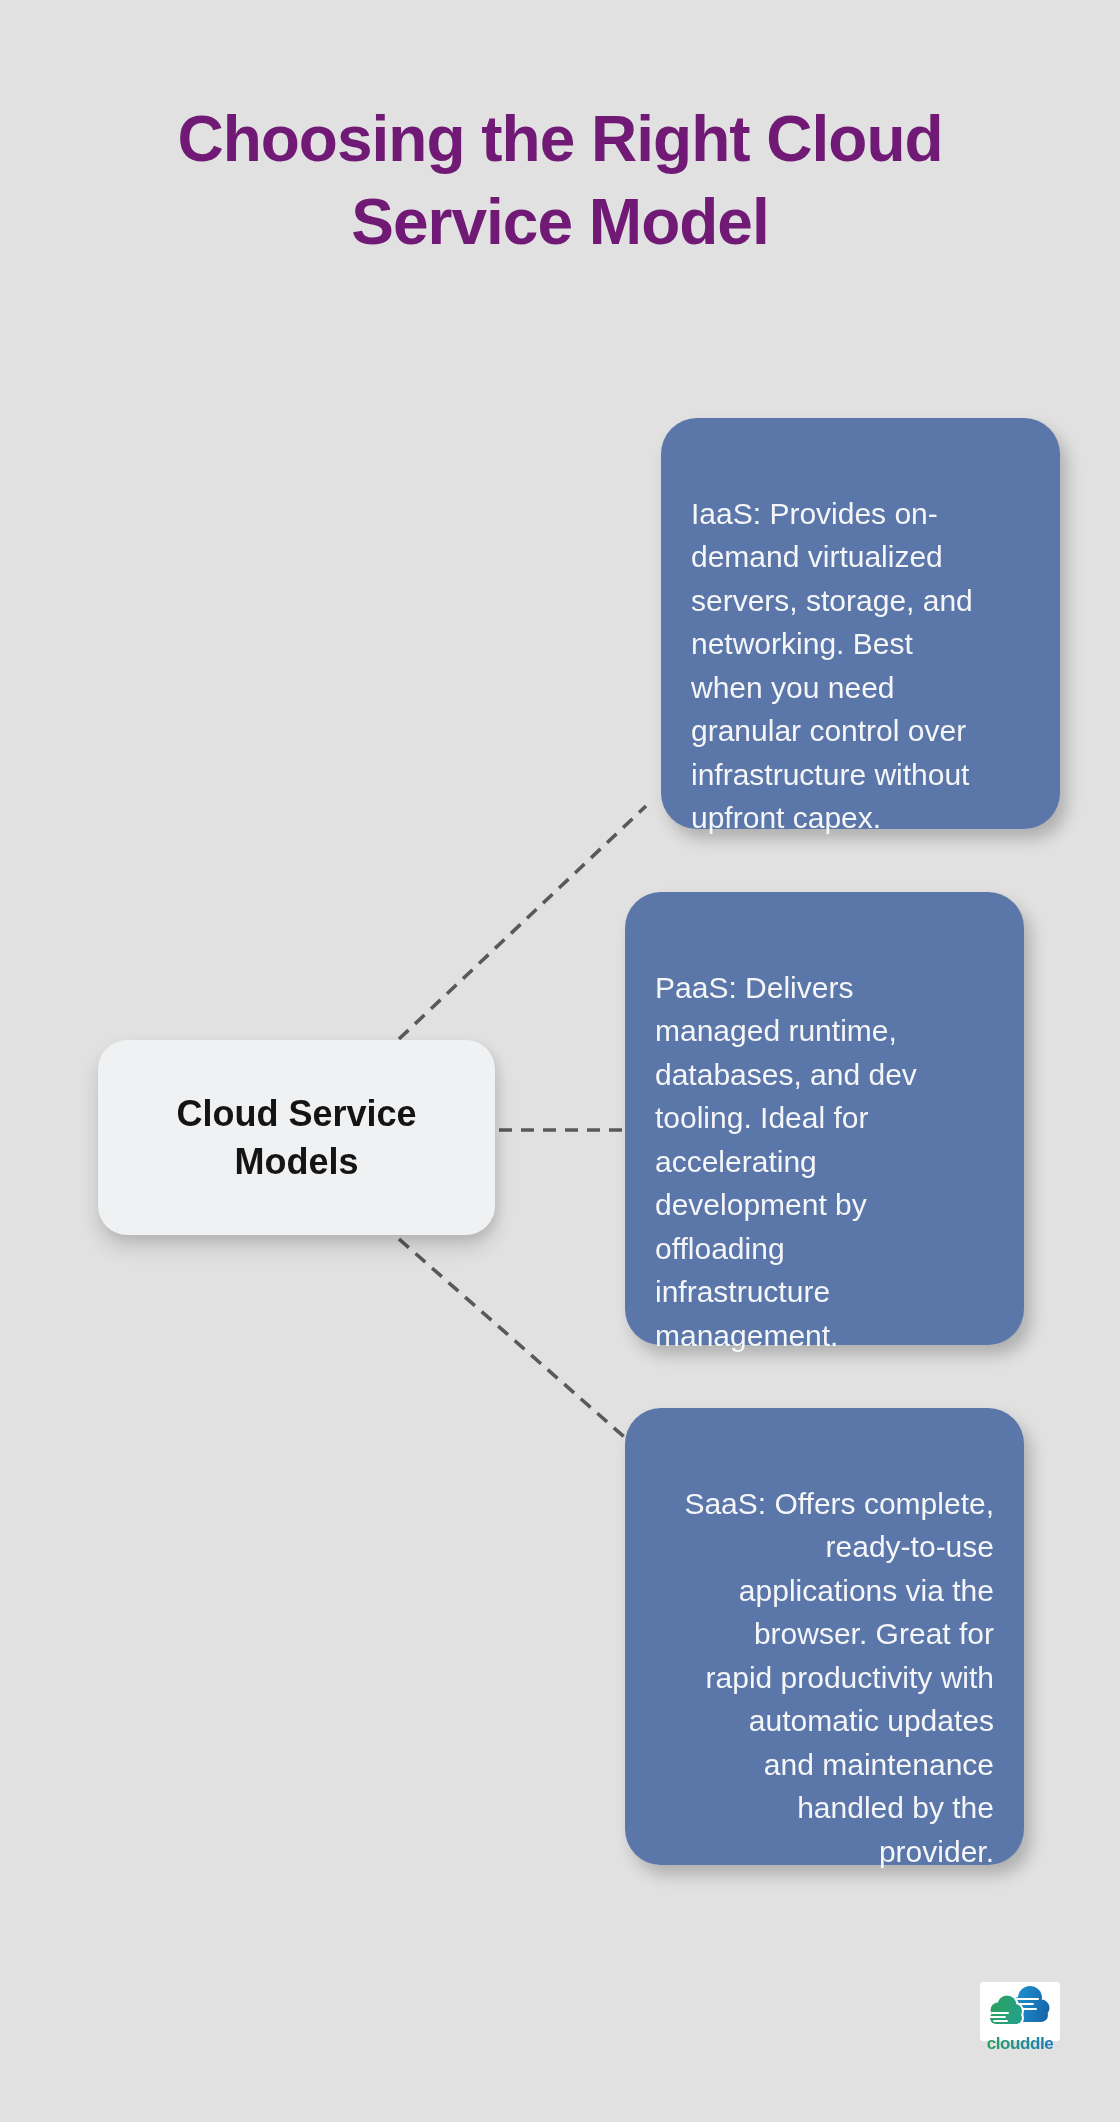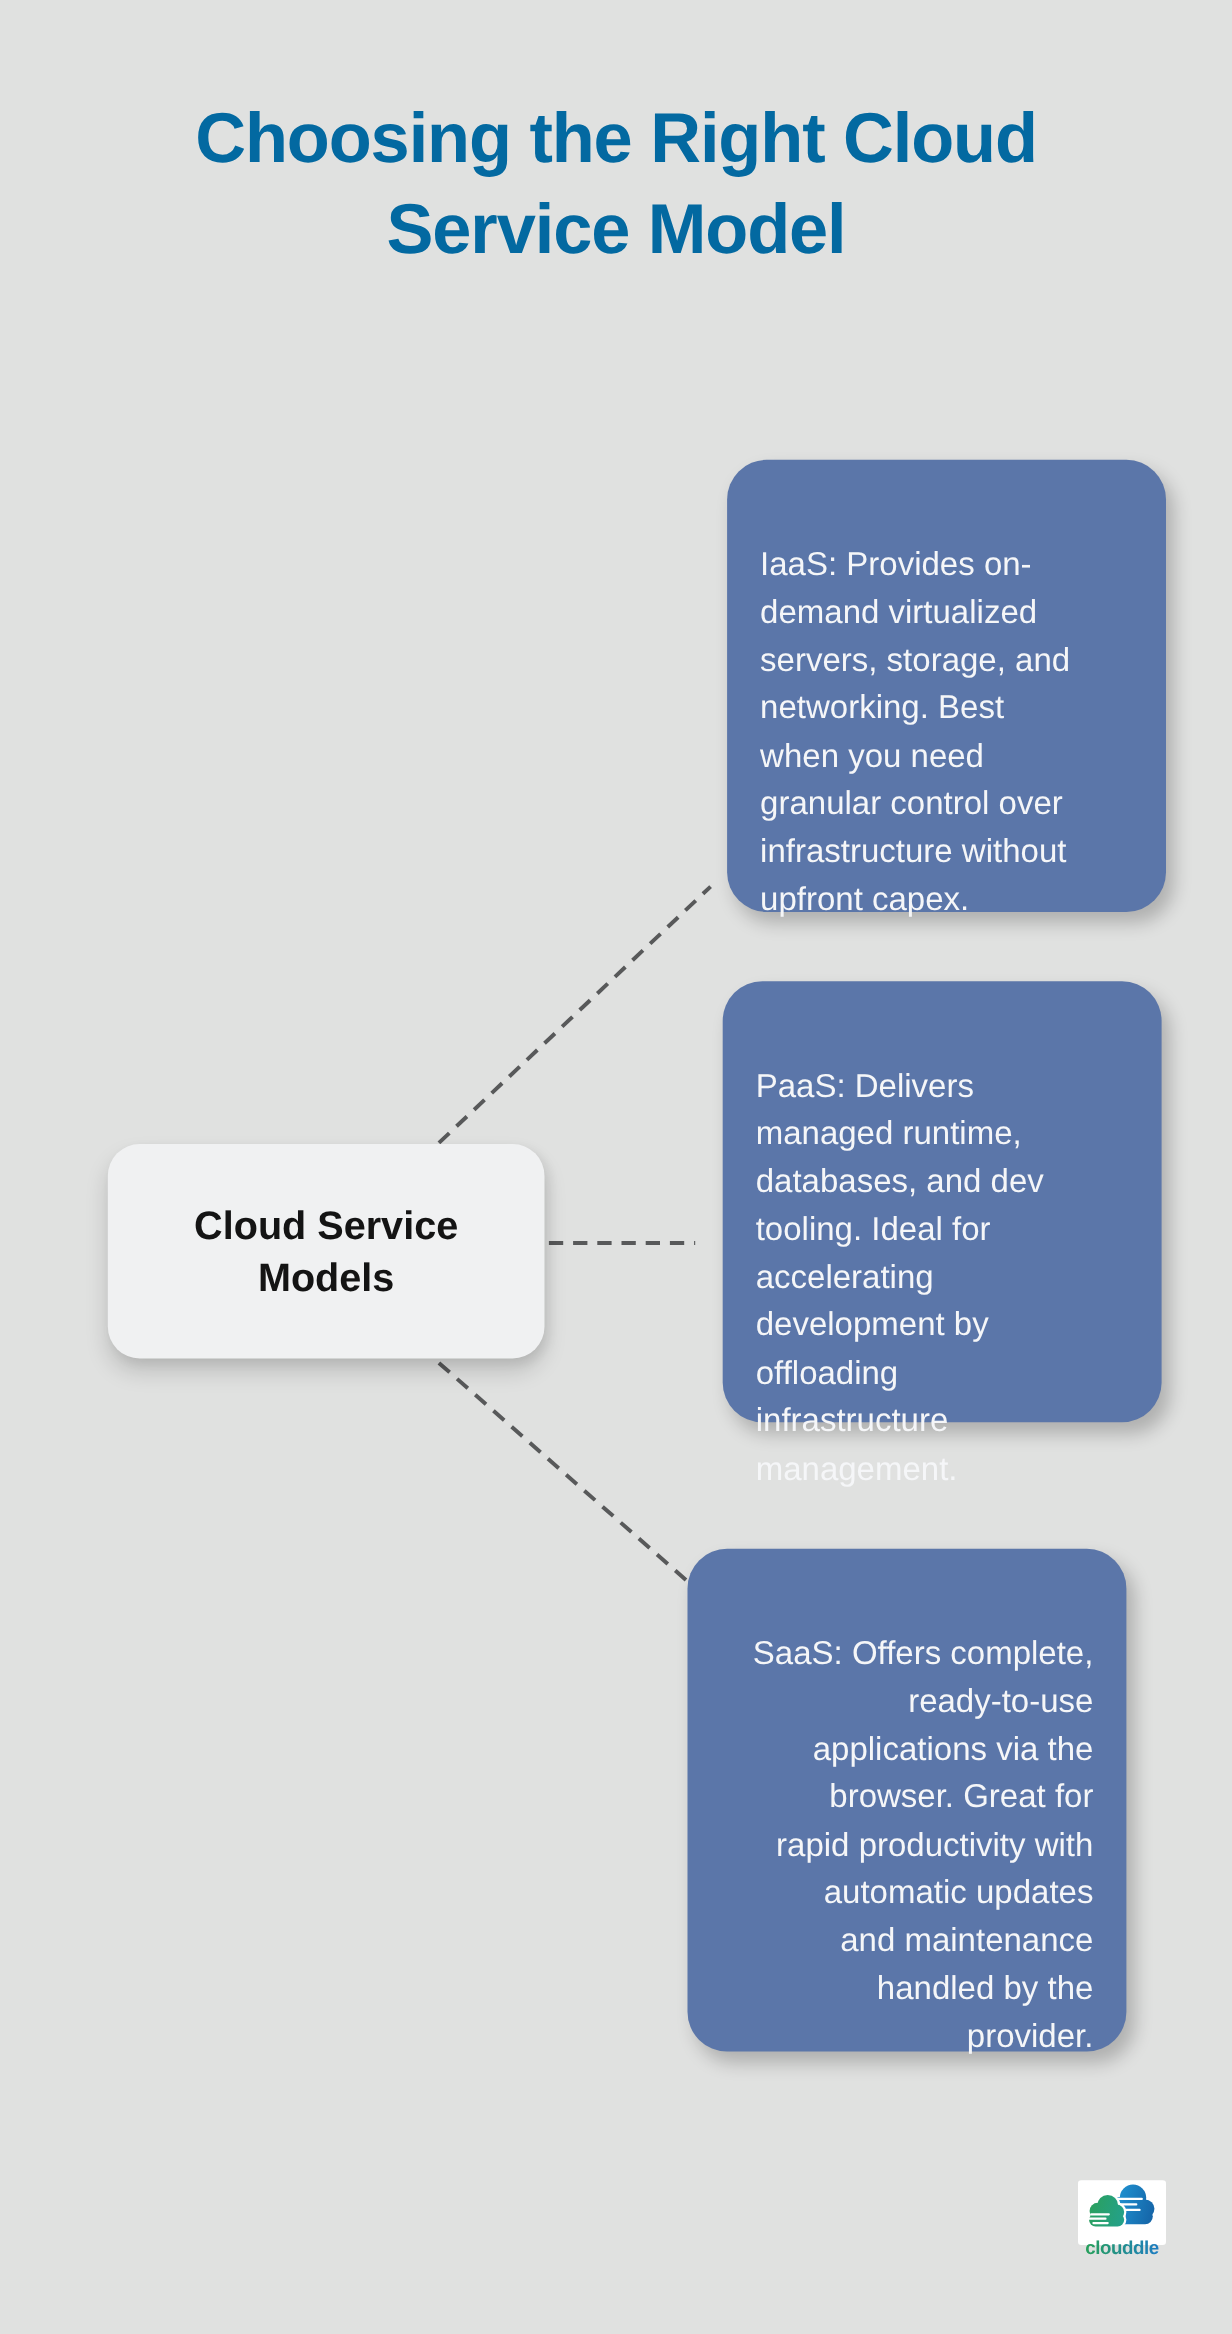--- a/index.html
+++ b/index.html
@@ -5,27 +5,27 @@
   html,body{margin:0;padding:0;background:#e0e1e0;}
   .canvas{
     position:relative;
     width:1120px;height:2122px;
     background:#e0e1e0;
     overflow:hidden;
     font-family:"Liberation Sans", sans-serif;
   }
   .title{
     position:absolute;
-    top:84px;left:0;width:100%;
+    top:98px;left:0;width:100%;
     text-align:center;
     font-size:64px;
     font-weight:700;
     line-height:83px;
     letter-spacing:-1px;
-    color:#0369a1;
+    color:#701a75;
     white-space:pre-line;
     z-index:3;
   }
   .connectors{
     position:absolute;top:0;left:0;
     z-index:1;
   }
   .center-node{
     position:absolute;
     left:98px;top:1040px;
@@ -47,21 +47,21 @@
     border-radius:36px;
     color:#f5f6f8;
     font-size:30px;line-height:43.5px;
     padding:30px 30px;
     box-sizing:border-box;
     white-space:pre-line;
     box-shadow:7px 10px 16px rgba(0,0,0,0.22);
     z-index:2;
   }
   .card.iaas{top:418px;height:411px;margin-left:36px;}
-  .card.paas{top:892px;height:401px;margin-left:32px;}
+  .card.paas{top:892px;height:453px;}
   .card.saas{top:1408px;height:457px;text-align:right;}
   .logo{
     position:absolute;
     left:980px;top:1982px;
     width:80px;height:59px;
     background:#ffffff;
     border-radius:3px;
     z-index:2;
   }
 </style>

